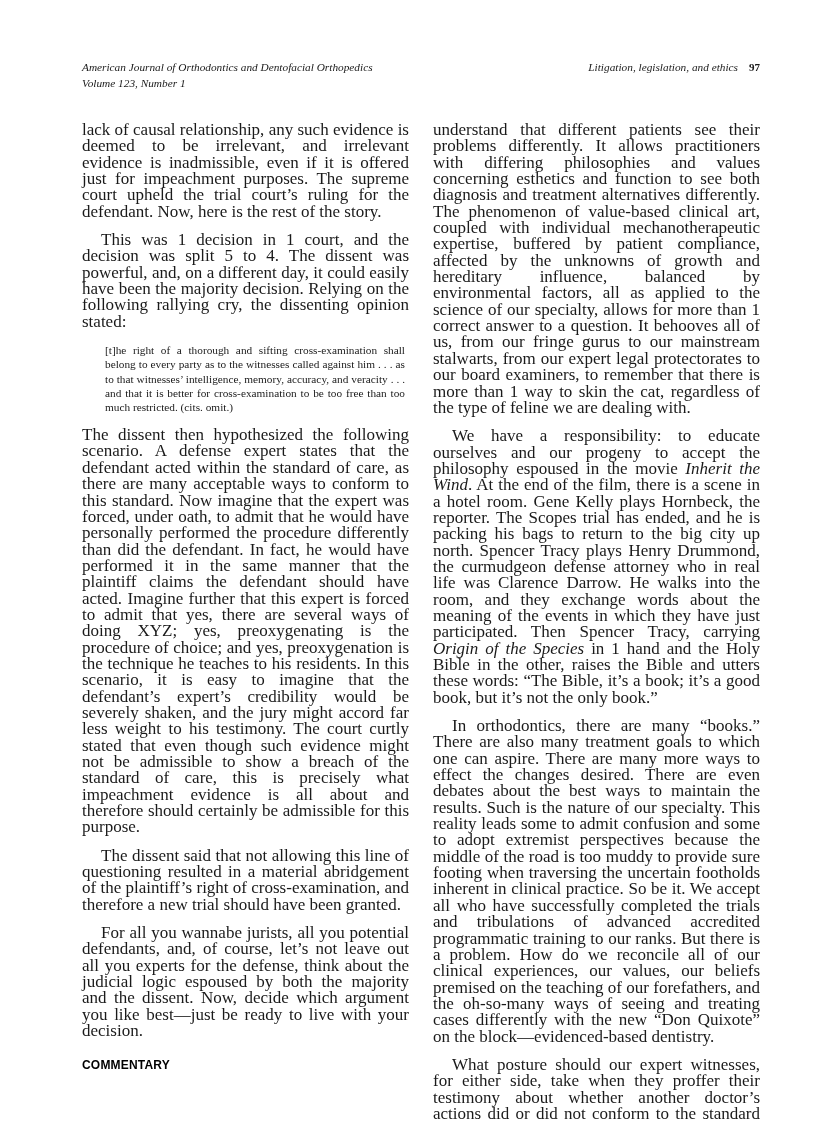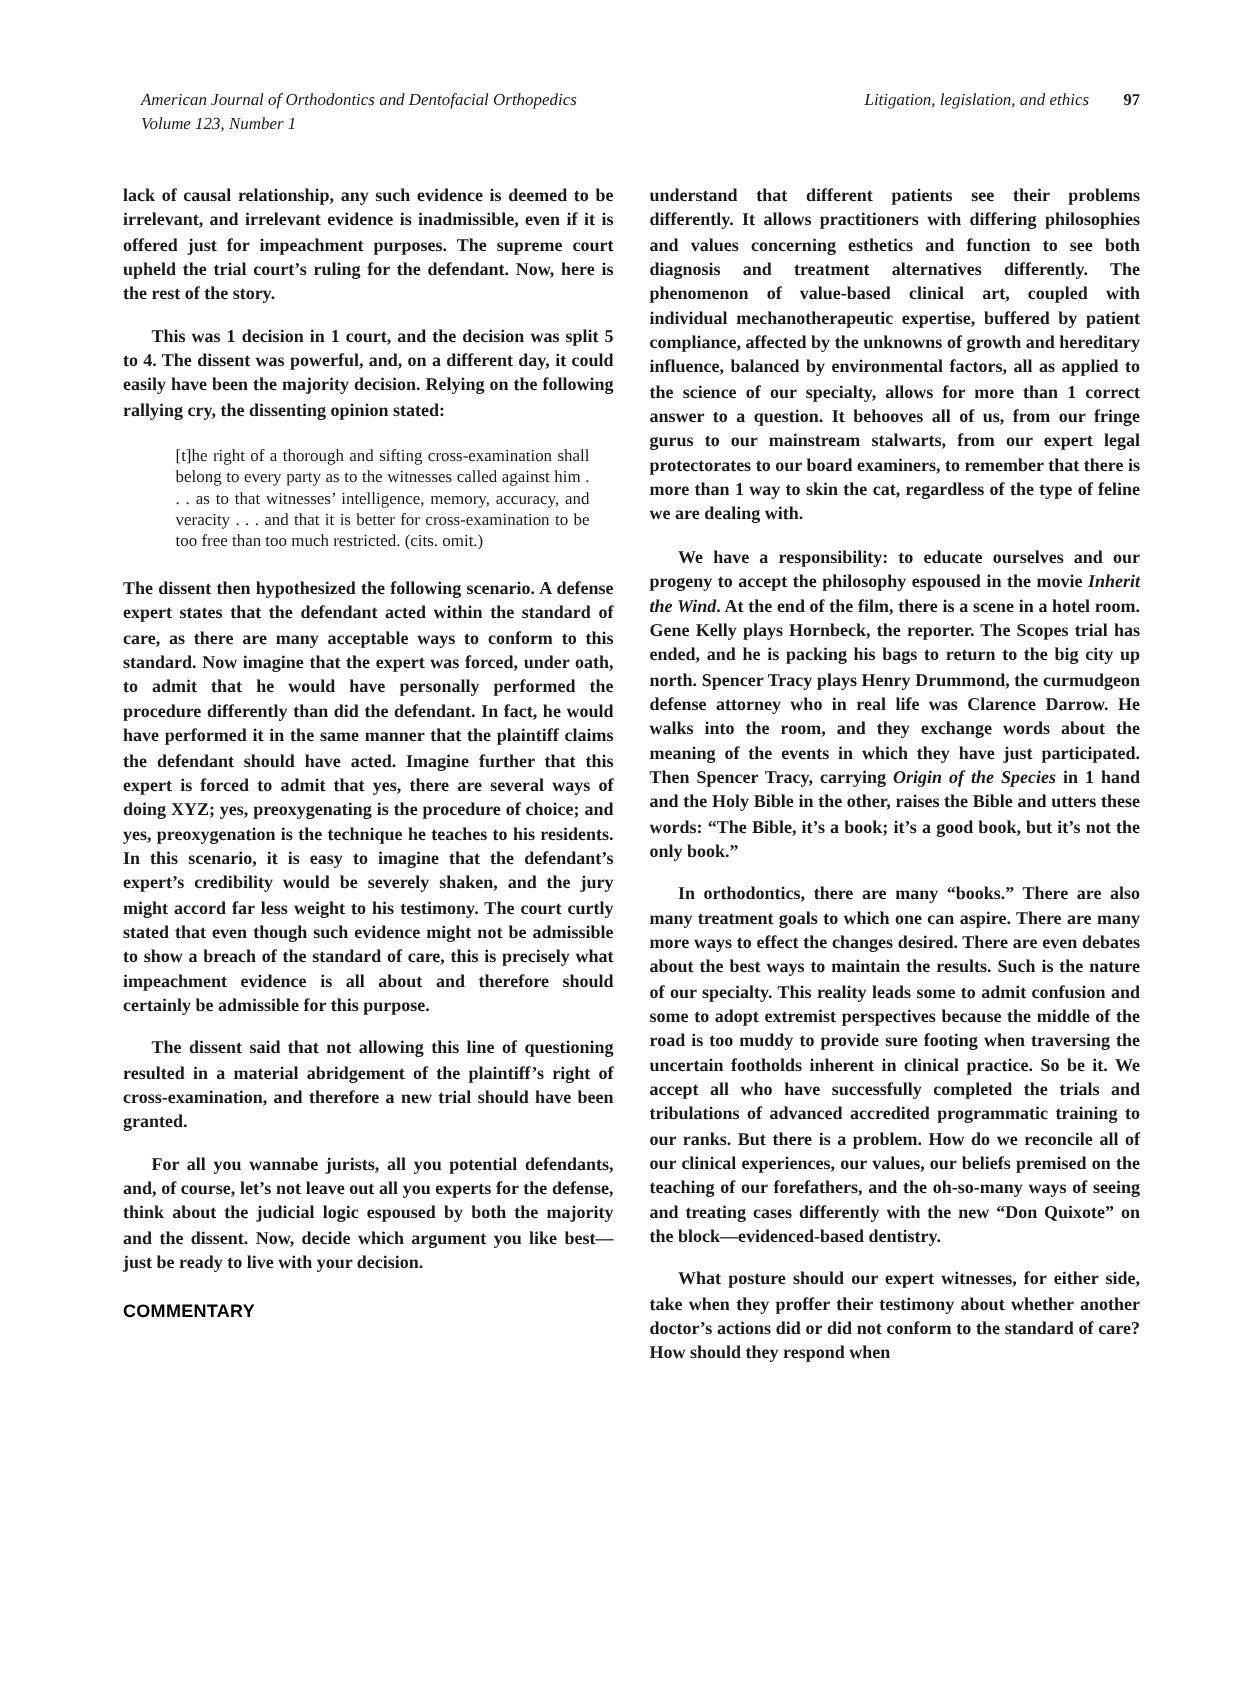--- a/index.html
+++ b/index.html
@@ -26,26 +26,25 @@
     display: flex;
     justify-content: space-between;
     align-items: flex-start;
   }
   .rh-left {
     font-style: italic;
     font-size: 11.3px;
     line-height: 15.5px;
     color: #1a1a1a;
     white-space: pre-line;
-    margin-left: 12px;
   }
   .rh-right {
     display: flex;
     align-items: baseline;
-    gap: 23px;
+    gap: 11px;
     font-size: 11.3px;
     line-height: 15.5px;
   }
   .rh-right .rh-section {
     font-style: italic;
   }
   .rh-right .rh-pageno {
     font-weight: bold;
     font-style: normal;
     font-size: 11px;
@@ -59,45 +58,44 @@
     width: 678px;
     display: flex;
     gap: 24px;
   }
   .col {
     width: 327px;
   }
 
   p.body {
     margin: 0;
-    font-size: 12px;
+    font-size: 17px;
     line-height: 16.35px;
     text-align: justify;
     text-justify: inter-word;
     hyphens: manual;
     text-indent: 0;
-    font-weight: bold;
   }
   p.body.indent {
     text-indent: 19px;
   }
   p.body + p.body {
     margin-top: 12px;
   }
 
   
   .blockquote {
     margin: 13px 0 13px 0;
     padding-left: 19px;
     font-size: 11.3px;
     line-height: 14.2px;
     text-align: justify;
   }
   .blockquote p {
-    margin: 16px;
+    margin: 4px;
   }
 
   
   h2.section-heading {
     font-family: "Liberation Sans", "DejaVu Sans", sans-serif;
     font-size: 12px;
     font-weight: bold;
     letter-spacing: 0.2px;
     margin: 18px 0 4px 0;
     color: #000000;

